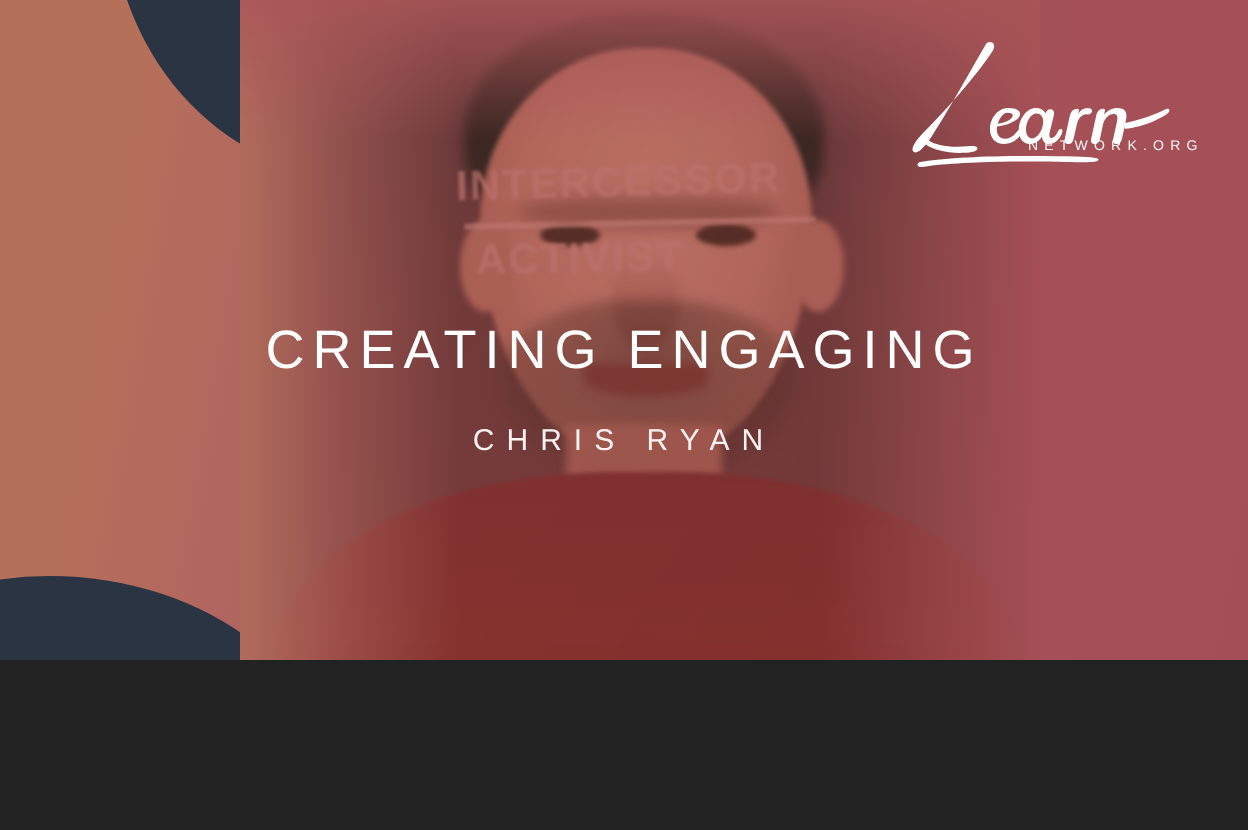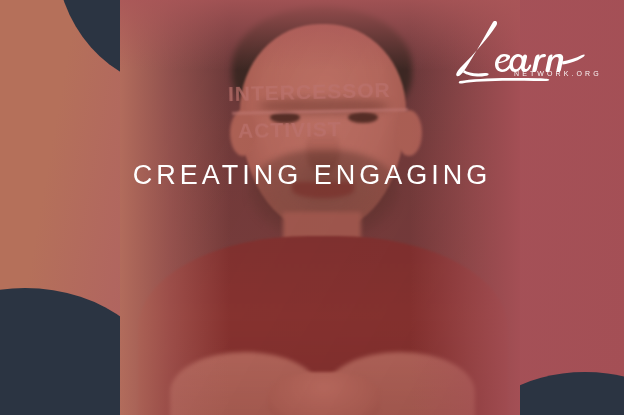--- a/index.html
+++ b/index.html
@@ -3,21 +3,21 @@
 <meta charset="utf-8">
 <style>
   html, body {
     margin: 0;
     padding: 0;
     background: #222;
   }
   #slide {
     position: relative;
     width: 624px;
-    height: 415px;
+    height: 330px;
     overflow: hidden;
     font-family: "Liberation Sans", sans-serif;
     background: #a9525a;
     user-select: none;
   }
 
   
   .bg-base {
     position: absolute;
     inset: 0;
@@ -375,15 +375,16 @@
         <path d="M99.6 36.4 C97.8 36.4 96.6 37.6 96 40.2 L93.6 51.4 C93.2 53.2 93.9 54 95.4 54 C96.8 54 97.6 53.2 98 51.4 L99.6 43.8 C100.6 40.6 102.8 39 104.8 39 C106.4 39 107 40 106.6 42.2 L104.6 51.4 C104.2 53.2 104.9 54 106.4 54 C107.8 54 108.6 53.2 109 51.4 L111 42 C111.9 37.8 110.2 36 106.8 36 C104 36 101.7 37.2 100 39.4 L100.4 37.8 C100.7 36.8 100.4 36.4 99.6 36.4 Z"></path>
 
         <path d="M110 43.6 C116 42.4 124 40 130 37 C132 36 133 36.4 132.6 37.6 C132.2 38.8 129.6 40.4 125.6 42.2 C120.4 44.5 114.8 46 110.4 46.4 Z"></path>
       </g>
     </svg>
     <div class="logo-sub">NETWORK.ORG</div>
   </div>
 
   <div class="titles">
     <div class="title-line1">CREATING ENGAGING</div>
+    <div class="speaker">CHRIS RYAN</div>
   </div>
 
 </div>
 
 </body></html>

